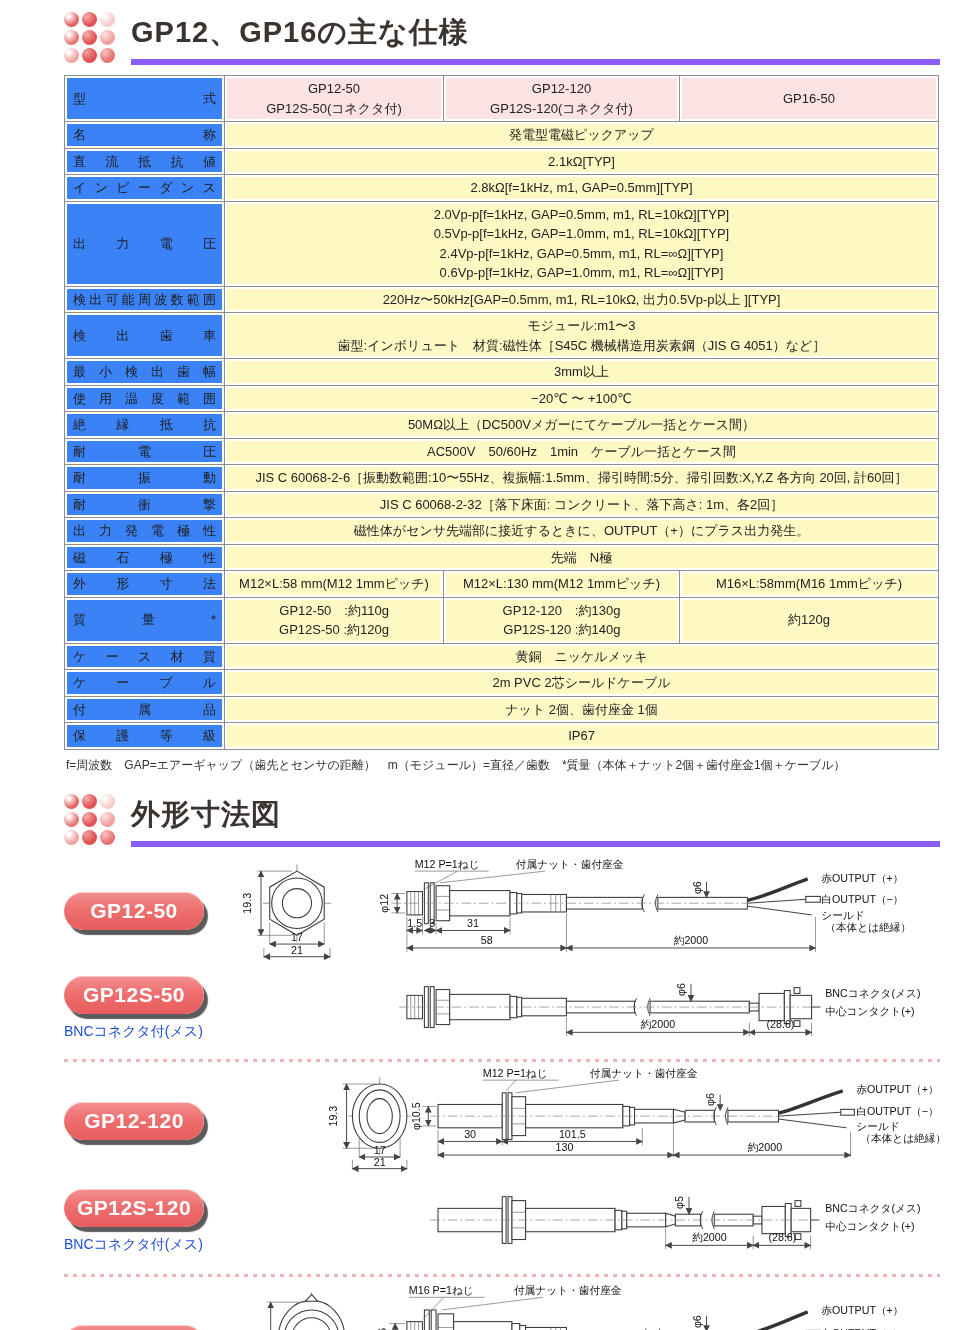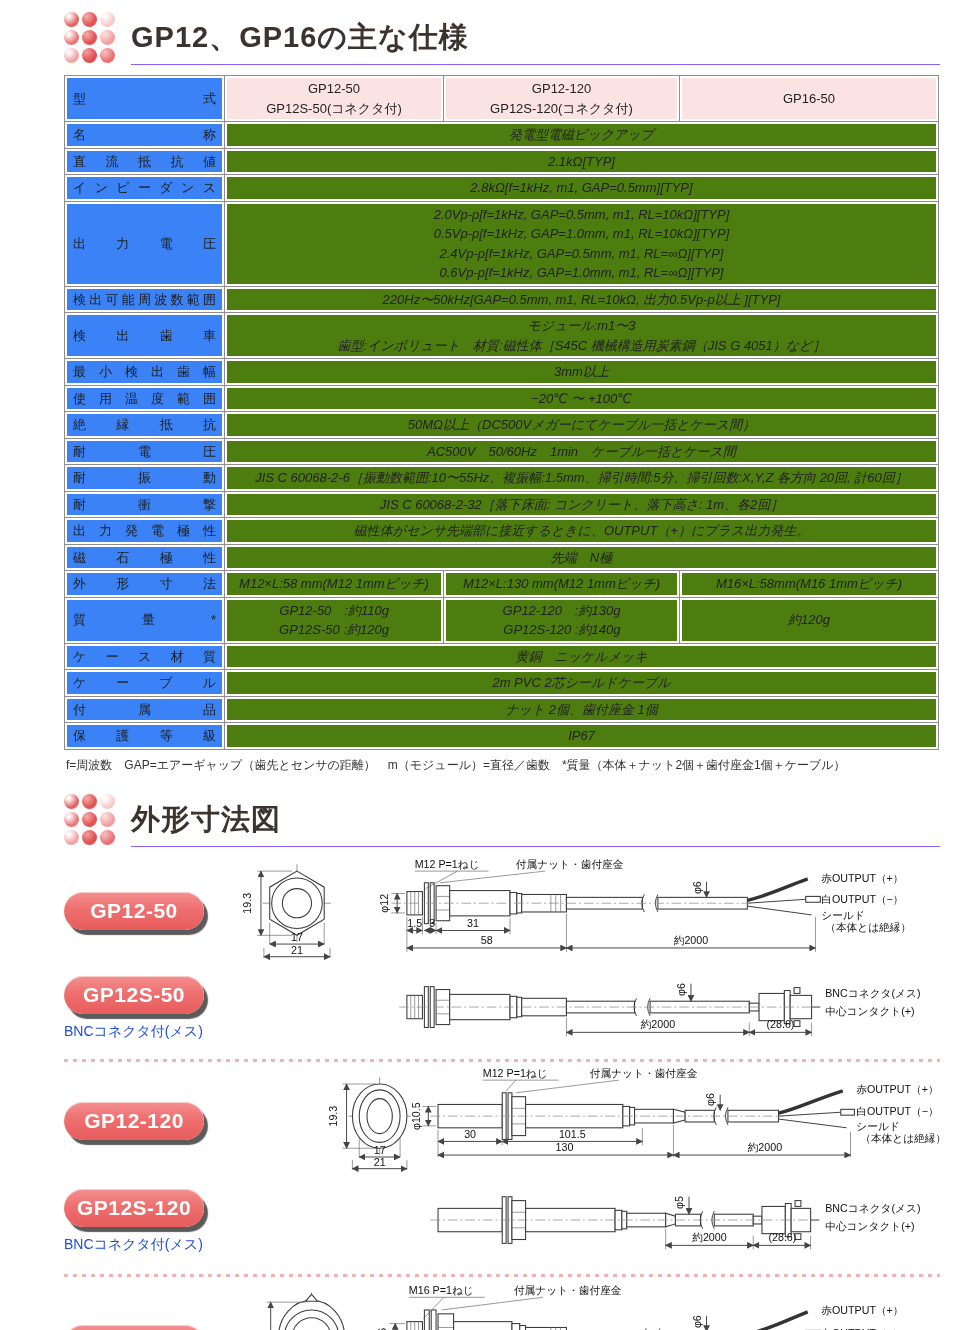--- a/index.html
+++ b/index.html
@@ -15,35 +15,35 @@
   .dot{width:15px;height:15px;border-radius:50%;}
   .d1{background:radial-gradient(circle at 32% 28%,#ffffff 6%,#e46262 62%);}
   .d2{background:radial-gradient(circle at 32% 28%,#f3a9a9 4%,#e25252 60%);}
   .d3{background:radial-gradient(circle at 32% 28%,#ffffff 6%,#f7caca 62%);}
   .d4{background:radial-gradient(circle at 32% 28%,#ffffff 6%,#e67777 62%);}
   .d5{background:radial-gradient(circle at 32% 28%,#f3a9a9 4%,#e25252 60%);}
   .d6{background:radial-gradient(circle at 32% 28%,#fddcdc 6%,#ef9f9f 62%);}
   .d7{background:radial-gradient(circle at 32% 28%,#ffffff 6%,#f0a3a3 62%);}
   .d8{background:radial-gradient(circle at 32% 28%,#ef9a9a 4%,#df4f4f 60%);}
   .d9{background:radial-gradient(circle at 32% 28%,#f8bcbc 5%,#e97070 62%);}
-  .sec-titlebox{flex:1;margin-left:16px;border-bottom:1px solid #8b5cf6;padding-bottom:6px;}
+  .sec-titlebox{flex:1;margin-left:16px;border-bottom:6px solid #8b5cf6;padding-bottom:6px;}
   .sec-title{font-size:29px;font-weight:bold;color:#3a3330;letter-spacing:1px;}
   
   table.spec{border-collapse:collapse;width:874px;table-layout:fixed;margin-top:4px;}
   table.spec td{
     border:1px solid #8e8e8e;
     box-shadow:inset 0 0 0 2px #ffffff;
     font-size:13px;line-height:1.5;padding:3px 8px;vertical-align:middle;
   }
   td.lbl{
     background:#3b82f6;color:#1e1e1e;font-size:13.5px;
     text-align:justify;text-align-last:justify;text-justify:inter-character;
     padding:3px 15px;
   }
-  td.val{background:#4d7c0f;text-align:center;font-style:italic;}
+  td.val{background:#fef9c3;text-align:center;}
   td.hdr{background:#fce3e3;text-align:center;line-height:1.45;}
   .massblock{display:inline-block;text-align:right;}
   .footnote{font-size:12px;color:#333;margin:7px 0 0 2px;}
   
   .sec2{margin-top:20px;justify-content:center;}
   .diag-row{display:flex;align-items:center;margin-top:2px;}
   .badge-col{flex:0 0 160px;}
   .badge{
     width:140px;height:38px;border-radius:20px;text-align:center;line-height:38px;
     background:linear-gradient(180deg,#f49090 0%,#ee6f6f 45%,#e85c5c 100%);

